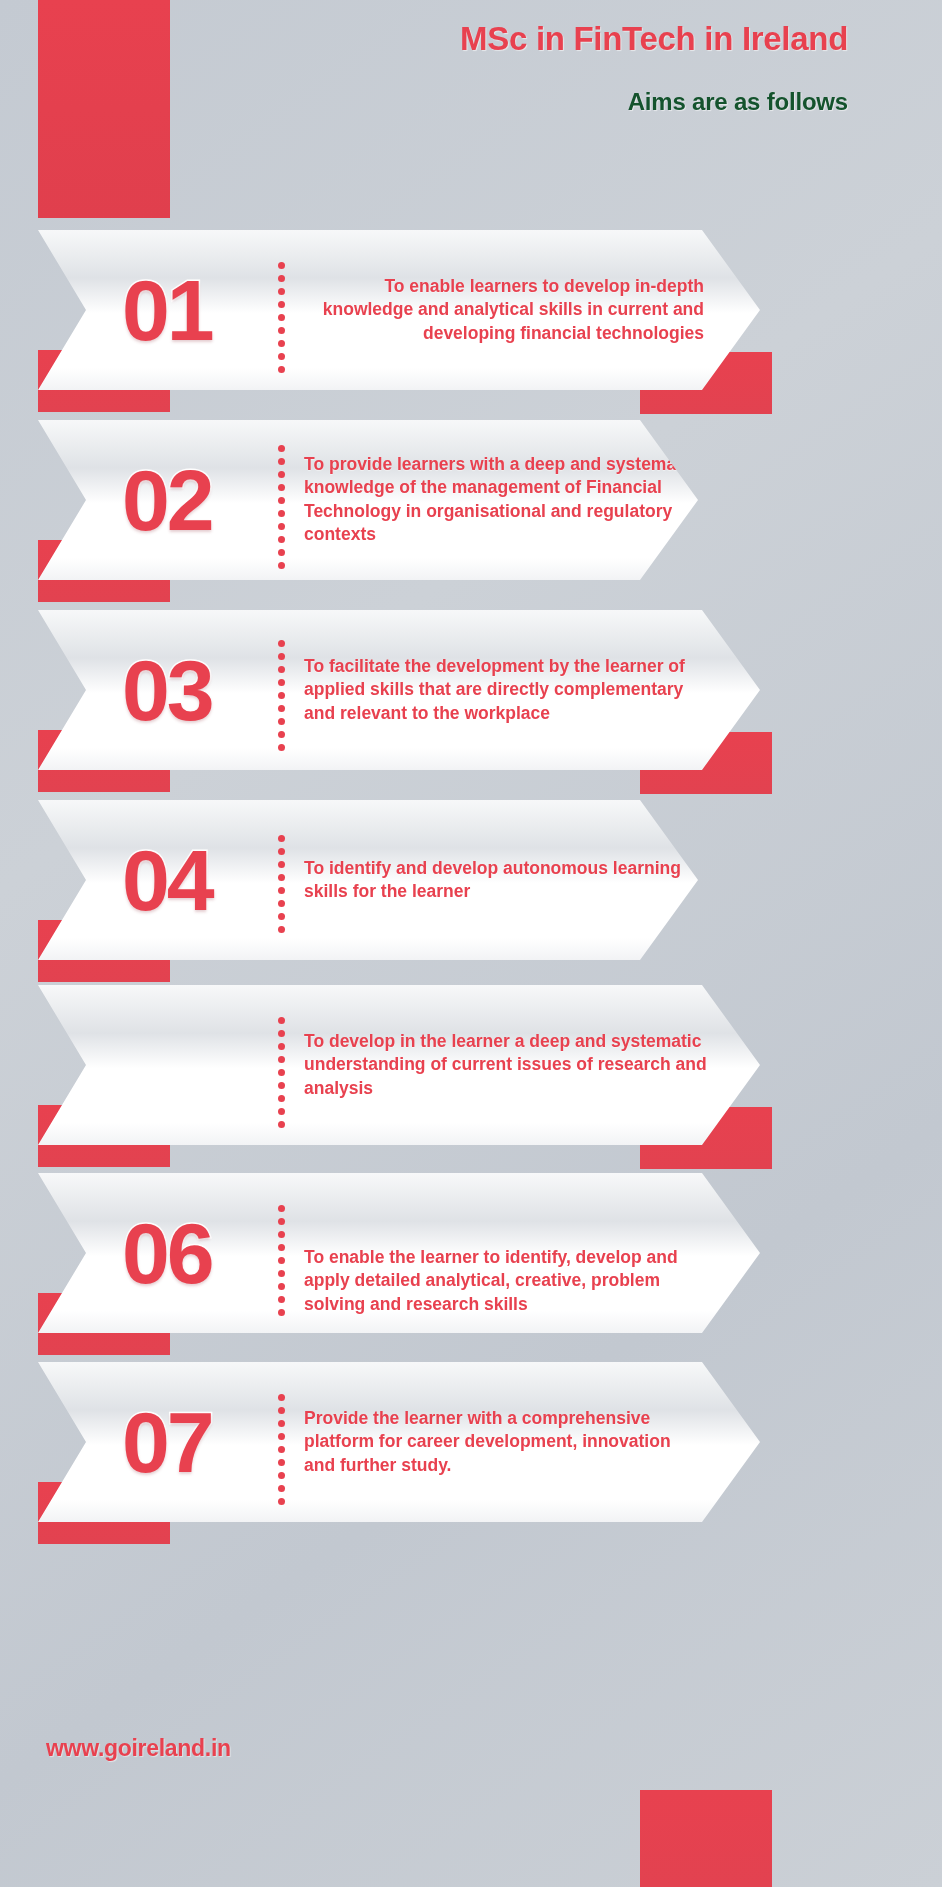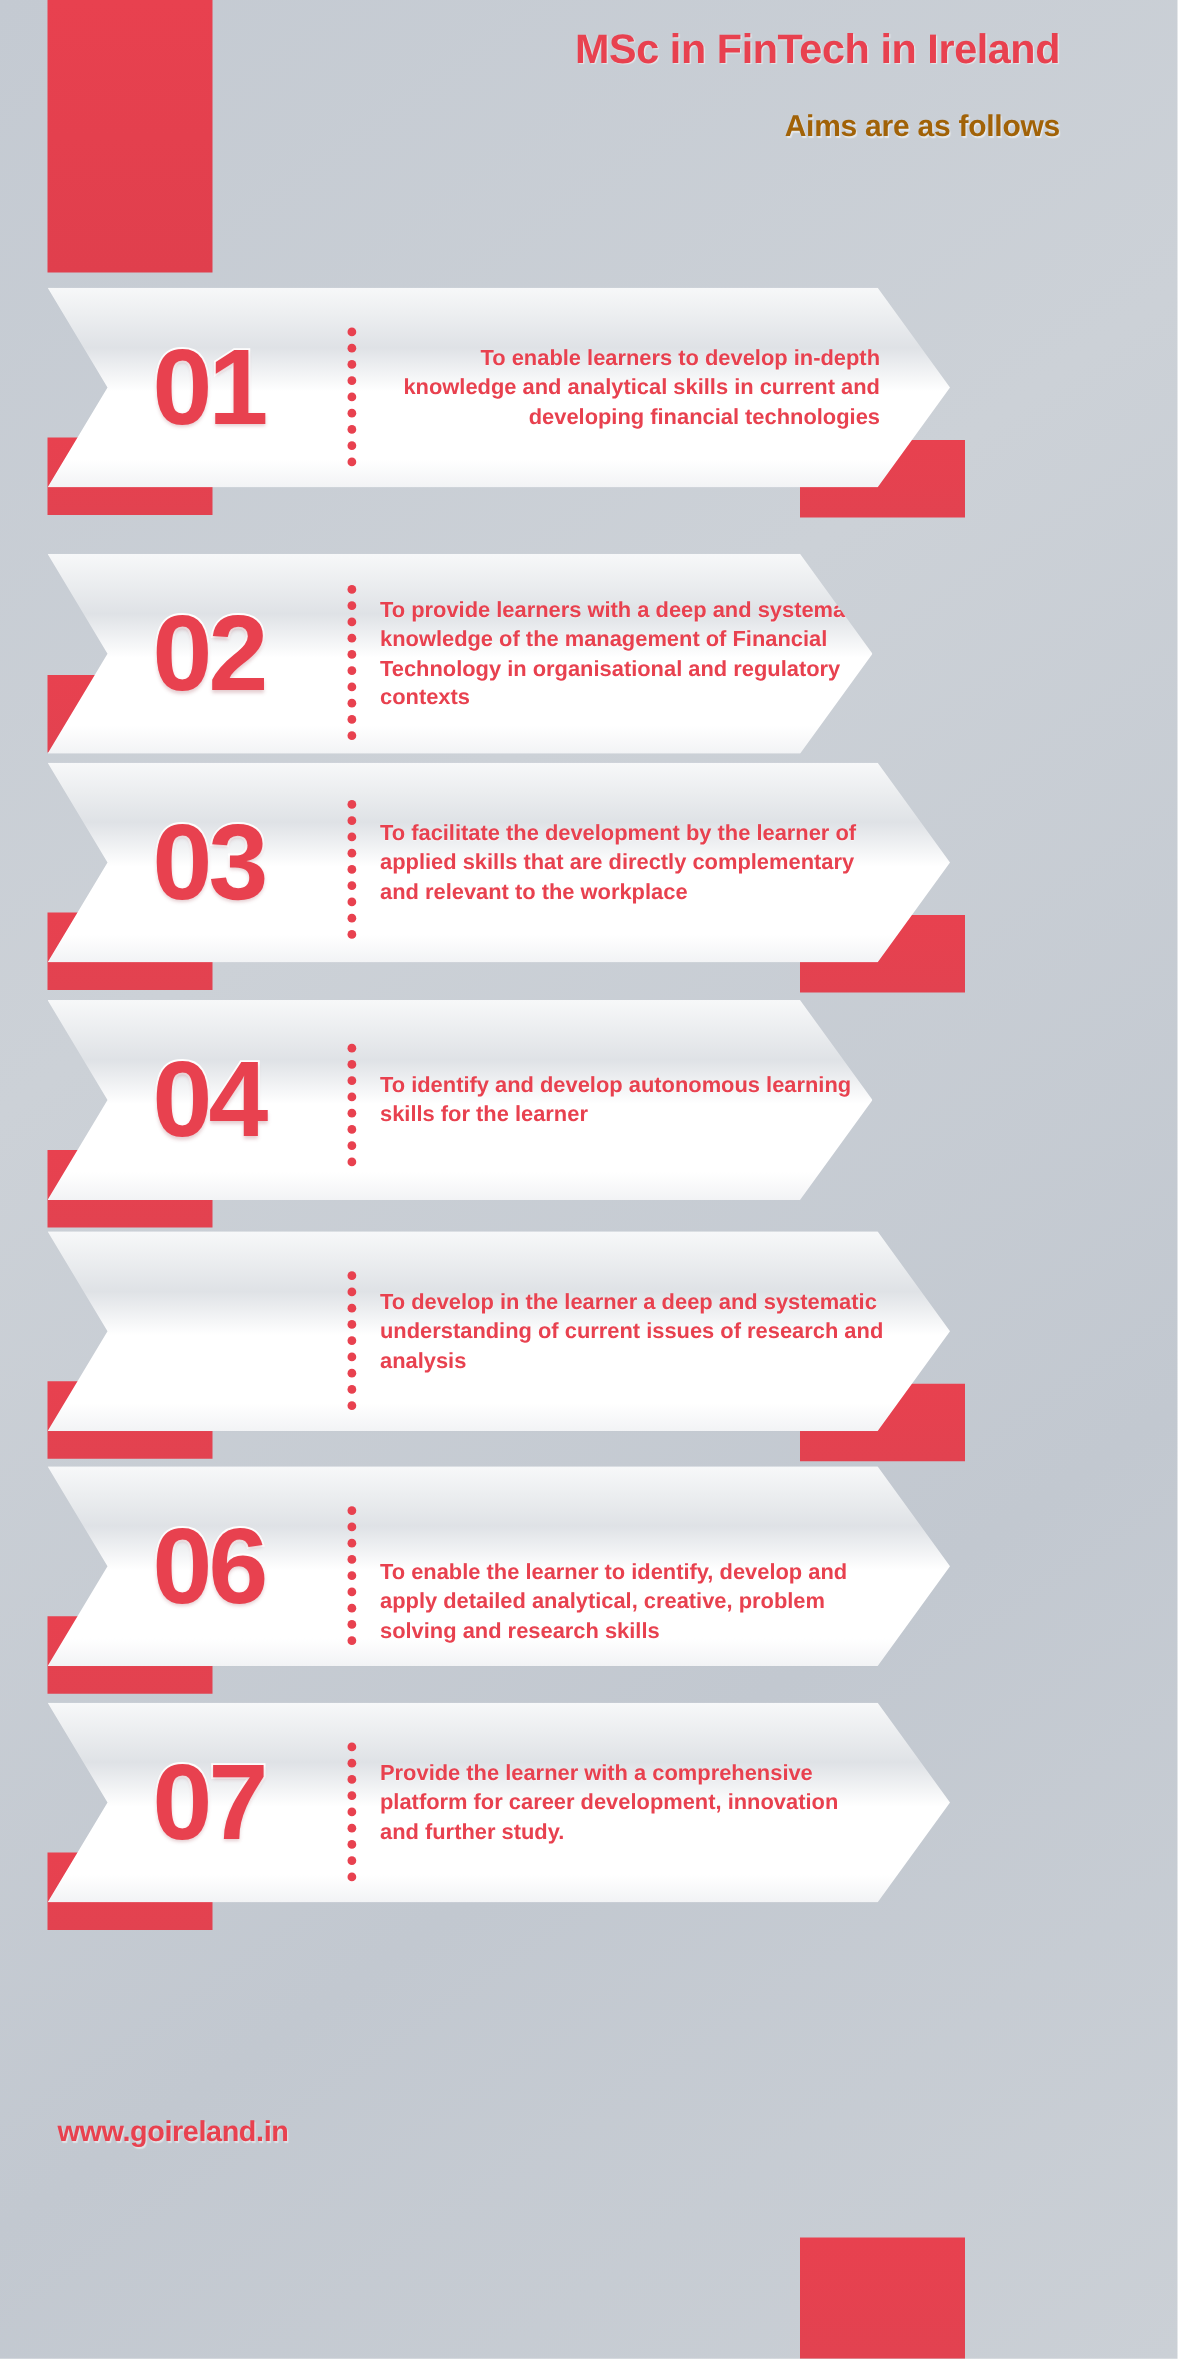--- a/index.html
+++ b/index.html
@@ -21,21 +21,21 @@
 
   #main-title {
     position:absolute; right:14px; top:20px;
     font-size:33px; font-weight:bold; color:#e8414f;
     letter-spacing:-0.3px; white-space:nowrap;
     text-shadow:1px 1px 1px rgba(255,255,255,.55);
   }
 
   #subtitle {
     position:absolute; right:14px; top:88px;
-    font-size:24px; font-weight:bold; color:#a16207;
+    font-size:24px; font-weight:bold; color:#14532d;
     letter-spacing:-0.2px; white-space:nowrap;
     text-shadow:1px 1px 1px rgba(255,255,255,.55);
   }
 
   
   .row { position:absolute; left:0; width:942px; }
 
   
   .row-tab {
     position:absolute; width:132px; height:62px;
@@ -87,21 +87,21 @@
     text-shadow:0 1px 1px rgba(255,255,255,.5);
   }
 
   
   #footer-tab {
     position:absolute; left:640px; top:1790px;
     width:132px; height:97px;
     background:linear-gradient(180deg,#e8414f 0%,#e24250 100%);
   }
   #footer-url {
-    position:absolute; left:46px; top:1692px;
+    position:absolute; left:46px; top:1735px;
     font-size:23px; font-weight:bold; color:#e8414f;
     letter-spacing:-0.3px;
     text-shadow:1px 1px 1px rgba(255,255,255,.5);
   }
 </style>
 </head>
 <body>
 
 <div id="header">
   <div id="title-bar"></div>
@@ -124,21 +124,21 @@
         <i></i>
         <i></i>
         <i></i>
     </div>
     <div class="txt" style="width:400px;text-align:right;">To enable learners to develop in-depth knowledge and  analytical skills in current and developing financial technologies</div>
   </div>
 </div>
 
 <div class="row" style="top:410px;">
   <div class="row-tab left" style="top:130px;"></div>
-  <div class="banner point-right" style="width:660px; top:10px;margin-top:23px;">
+  <div class="banner point-right" style="width:660px; top:10px;">
     <div class="num">02</div>
     <div class="dots" style="height:110px;">
       <i></i>
         <i></i>
         <i></i>
         <i></i>
         <i></i>
         <i></i>
         <i></i>
         <i></i>

